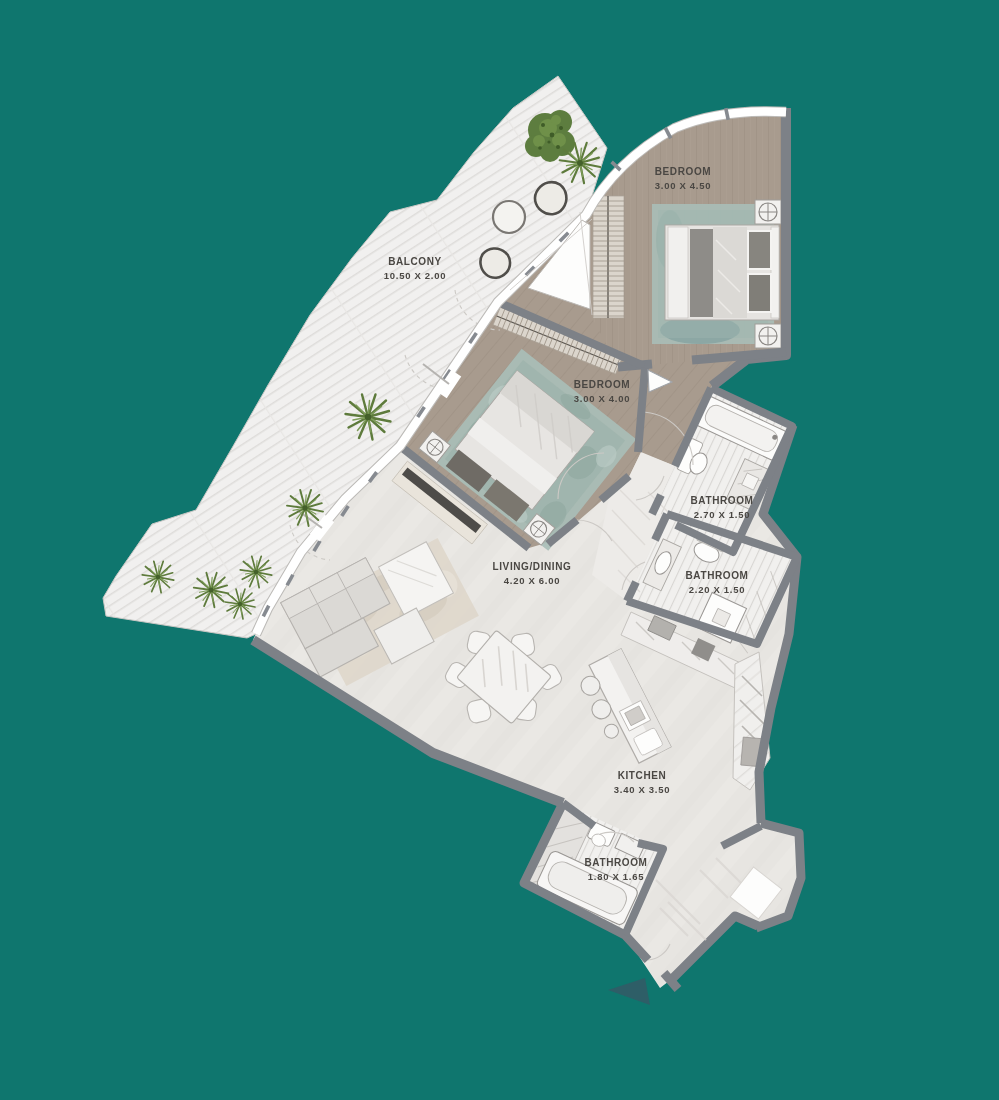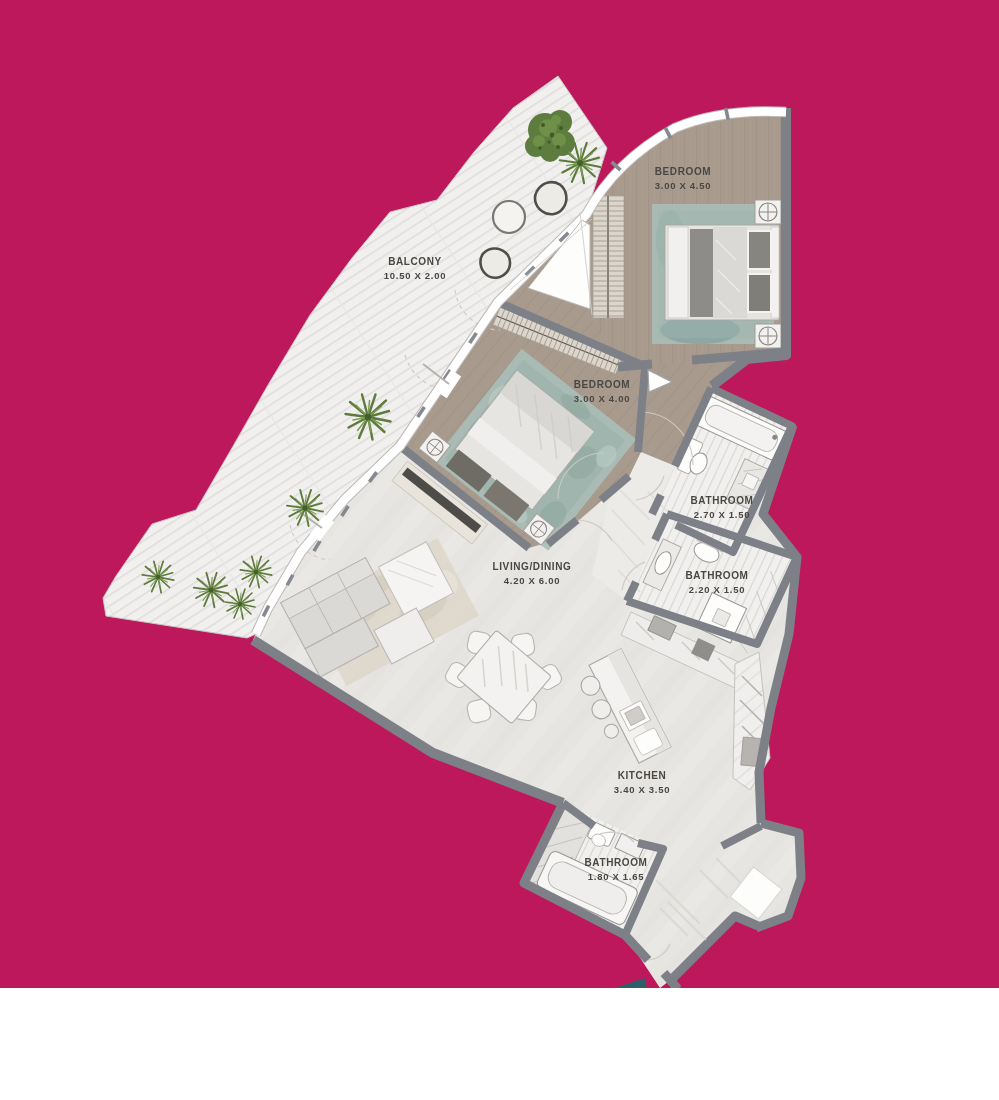--- a/index.html
+++ b/index.html
@@ -1,16 +1,16 @@
 <!DOCTYPE html>
 <html><head>
 <meta charset="utf-8">
 <style>
 html,body{margin:0;padding:0;background:#ffffff;}
-#page{width:999px;height:988px;position:relative;overflow:hidden;background:#be185d;}
+#page{width:999px;height:1100px;position:relative;overflow:hidden;background:#0f766e;}
 text{font-family:"Liberation Sans",sans-serif;fill:#4a4743;}
 .lbl{font-size:10px;letter-spacing:0.6px;font-weight:bold;}
 .dim{font-size:9.5px;letter-spacing:0.7px;font-weight:bold;}
 </style>
 </head>
 <body>
 <div id="page">
 <svg width="999" height="1100" viewBox="0 0 999 1100" xmlns="http://www.w3.org/2000/svg">
 <defs>
 <pattern id="plank" width="120" height="9" patternUnits="userSpaceOnUse" patternTransform="rotate(-33)">

